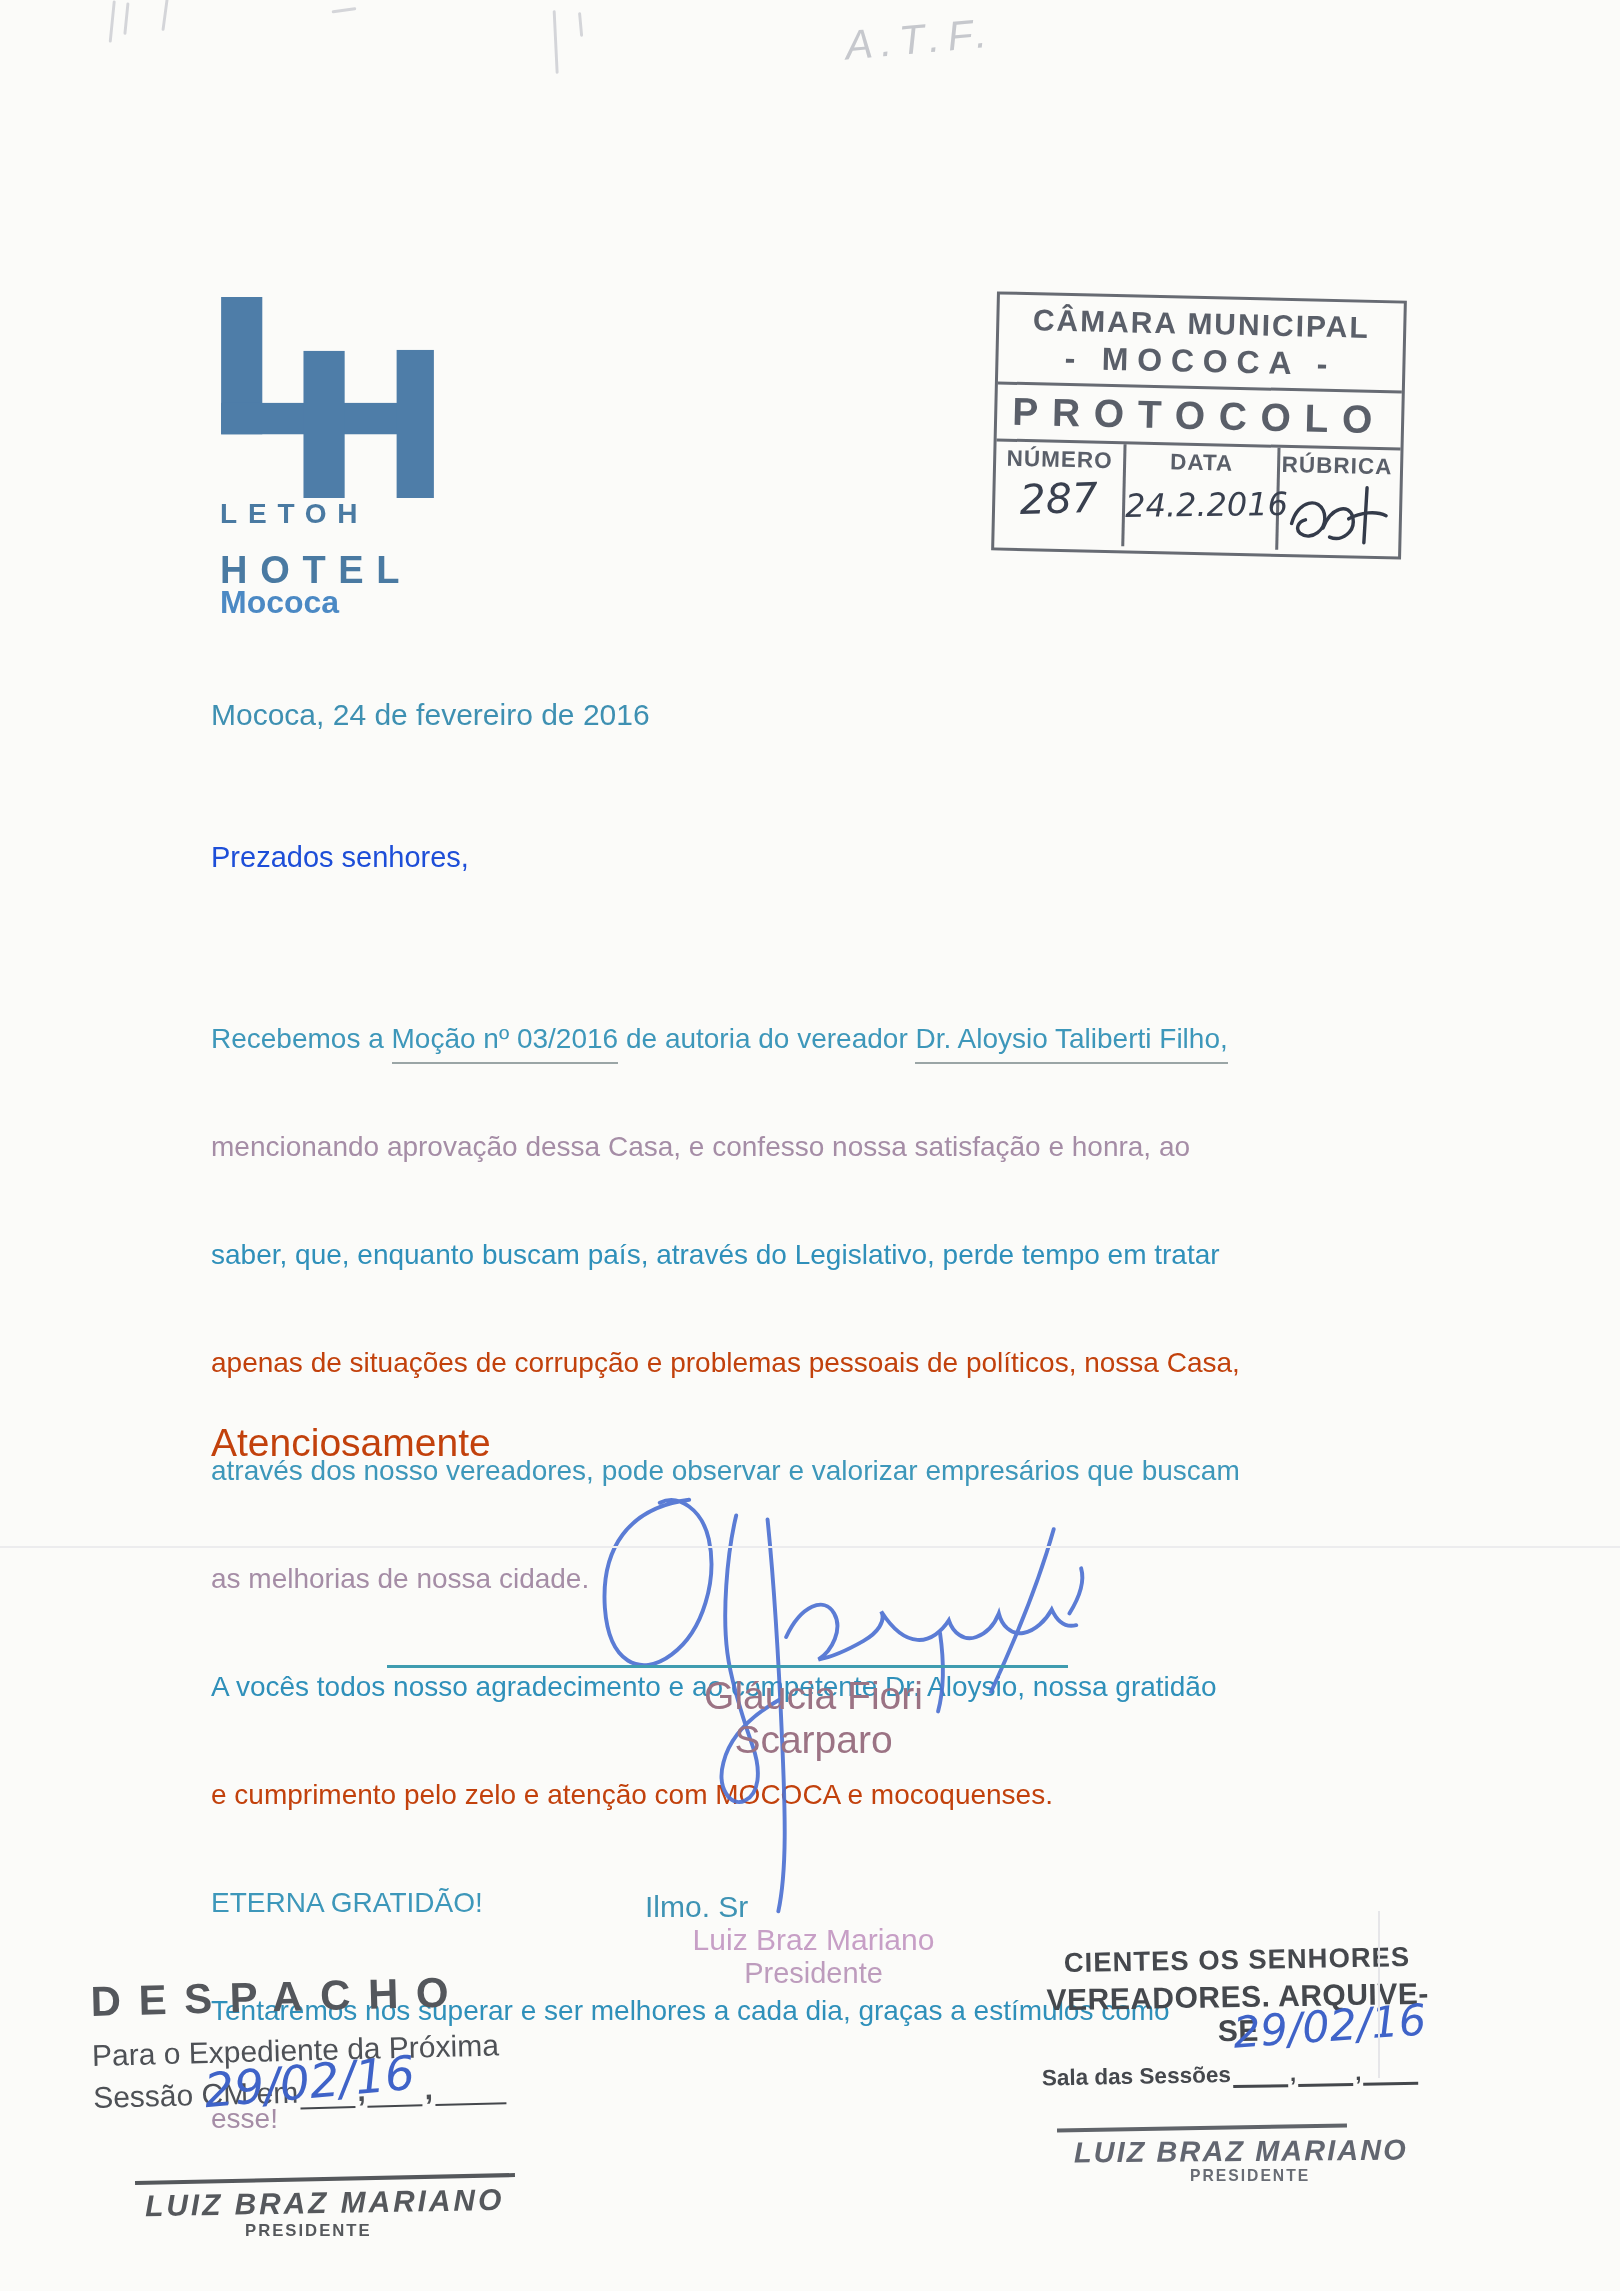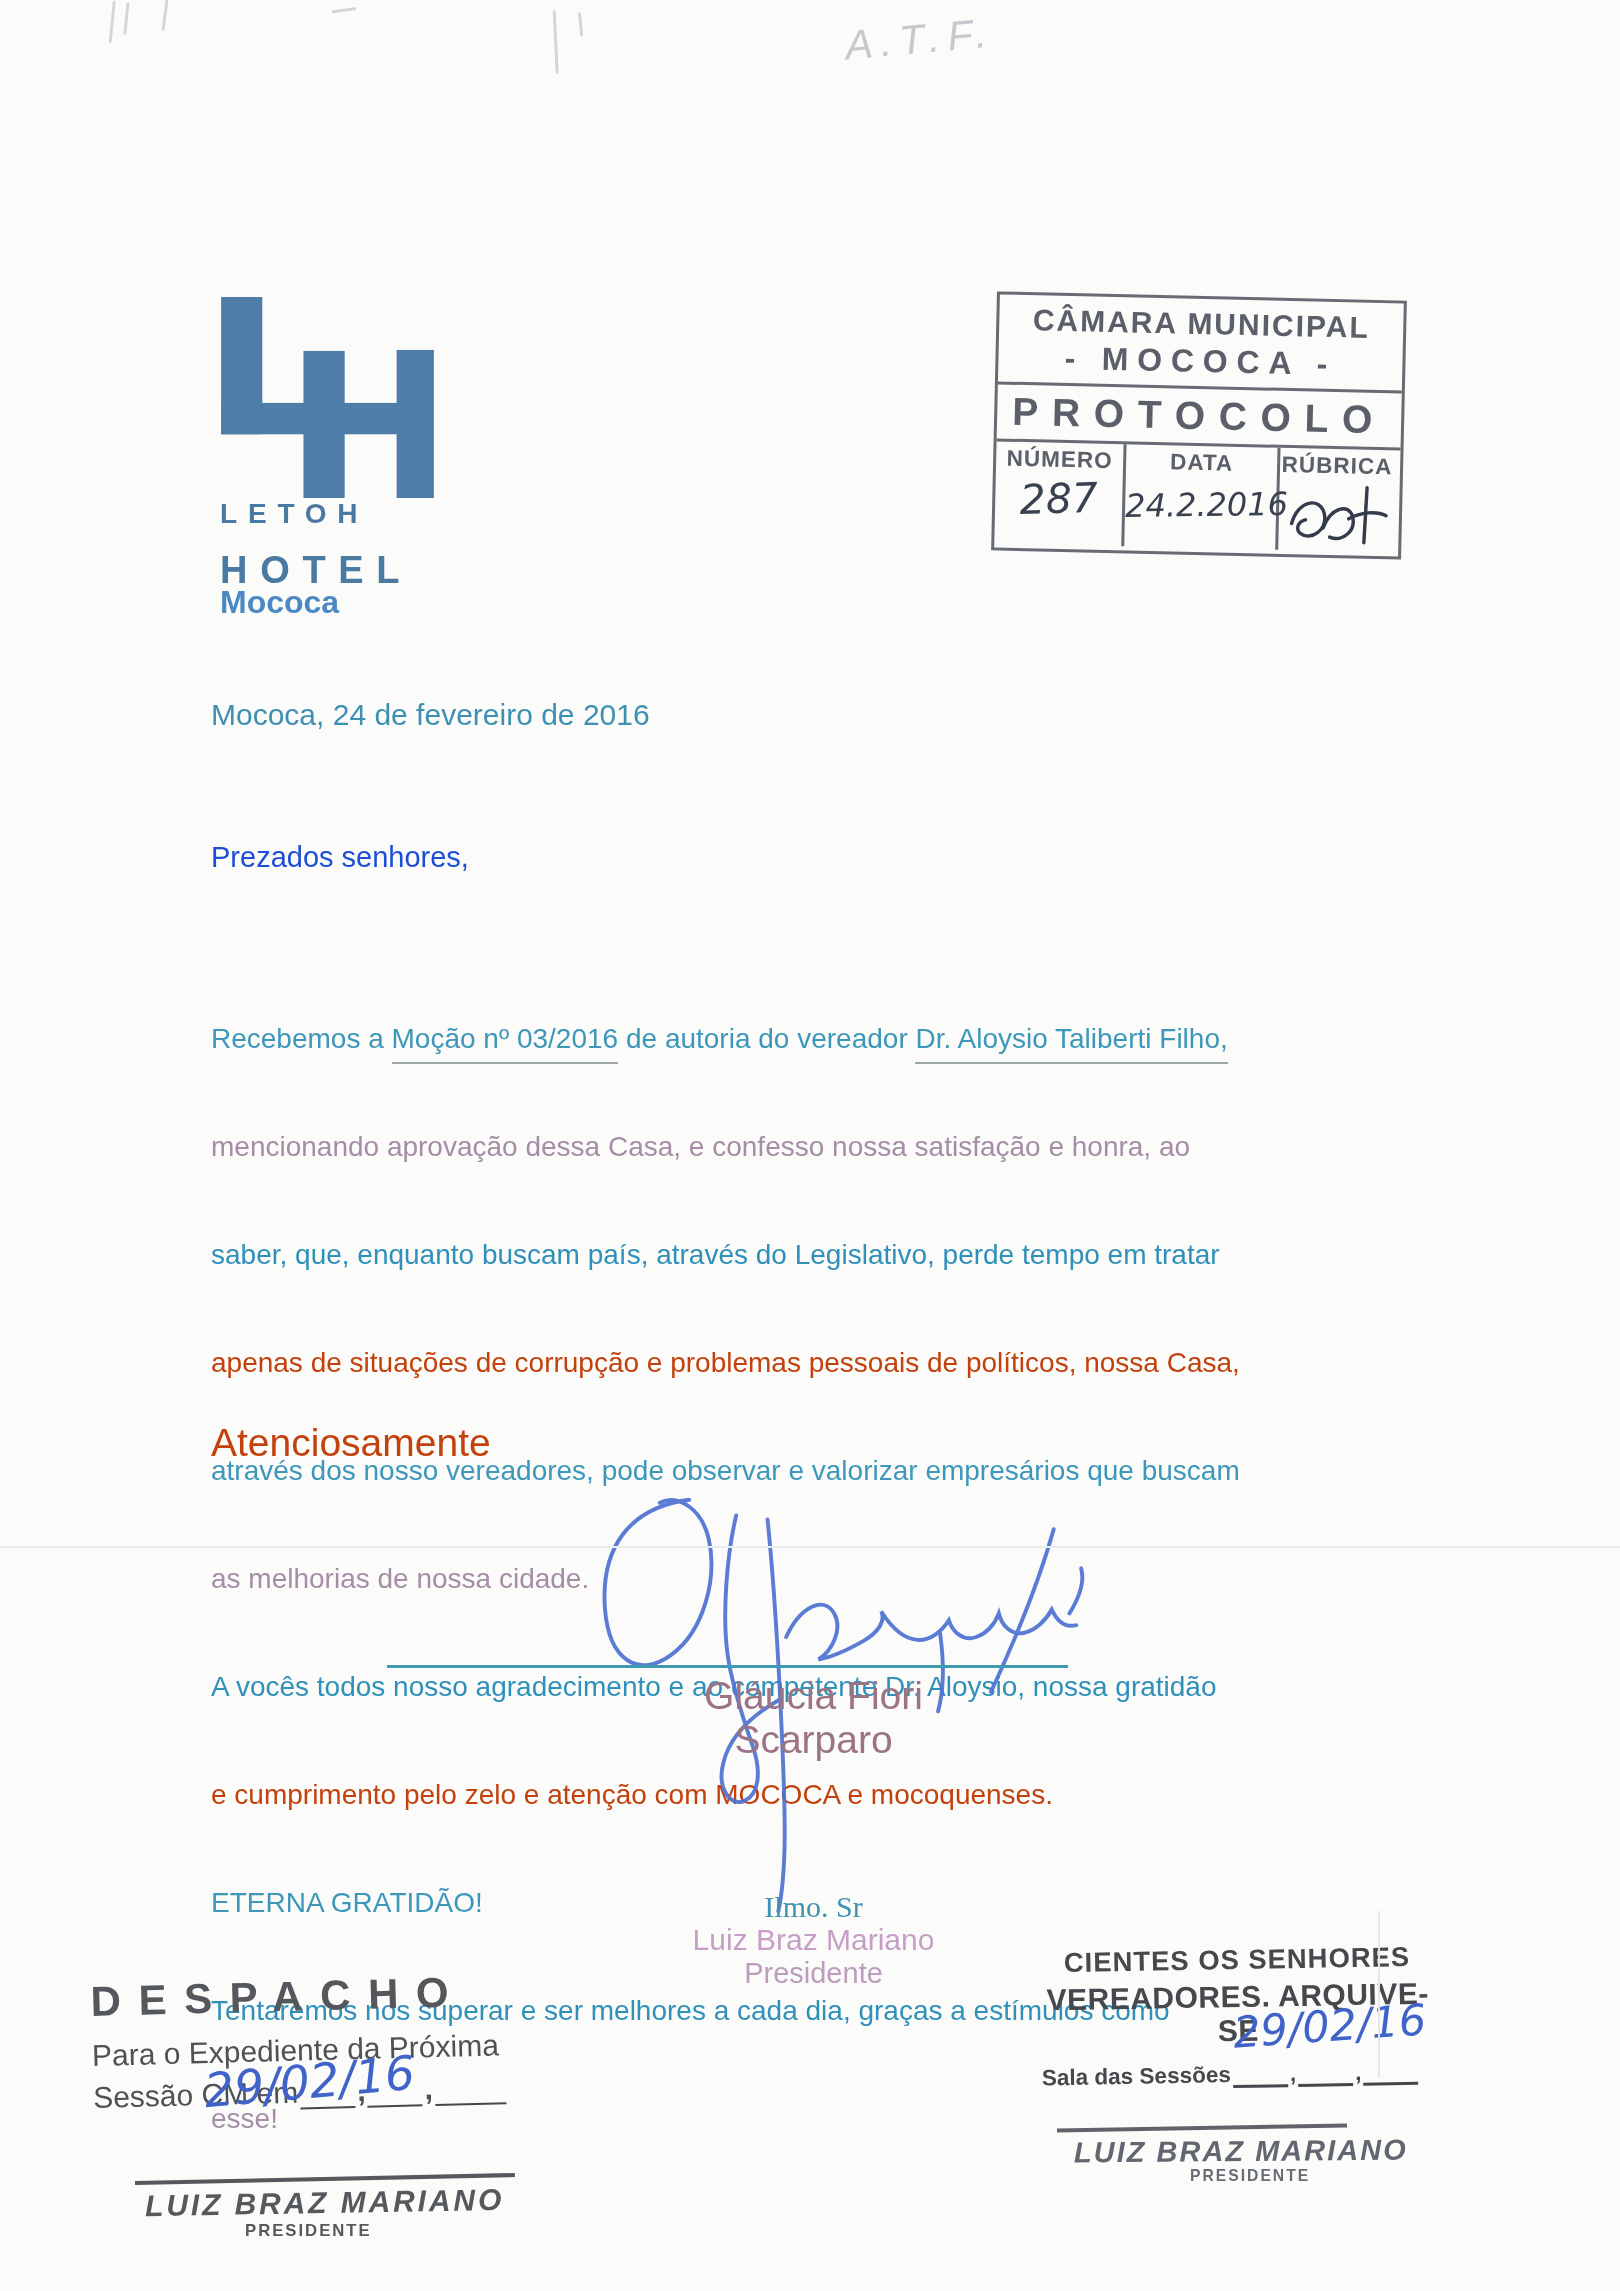--- a/index.html
+++ b/index.html
@@ -44,21 +44,21 @@
   .tone-mauve{color:#a58da6;}
   .tone-pink{color:#c2410c;}
   .hand-underline{border-bottom:2px solid #9aa5a6;padding-bottom:8px;}
   .closing{left:211px;top:1421px;font-size:39px;color:#c2410c;}
 
   
   .sig-line{left:387px;top:1665px;width:681px;height:2.9px;background:#3f9cb0;}
   .sig-name{left:647px;top:1674px;width:333px;text-align:center;font-size:39px;color:#9b7384;}
 
   
-  .recipient-sal{left:645px;top:1890px;width:337px;text-align:center;font-size:30px;color:#3e93b4;font-family:Liberation Serif, serif;}
+  .recipient-sal{left:645px;top:1890px;width:337px;font-size:30px;color:#3e93b4;}
   .recipient-name{left:645px;top:1923px;width:337px;text-align:center;font-size:30px;color:#c79fc6;}
   .recipient-title{left:645px;top:1957px;width:337px;text-align:center;font-size:29px;color:#bd9cbd;}
 
   
   .despacho{left:90px;top:1978px;width:480px;transform:rotate(-1.5deg);transform-origin:left top;color:#54575c;}
   .despacho-title{font-size:42px;font-weight:bold;letter-spacing:17.6px;}
   .despacho-line1{font-size:30px;margin-top:12.7px;color:#4e5156;}
   .despacho-line2{font-size:30px;margin-top:8.8px;color:#4e5156;display:flex;align-items:flex-end;}
   .blank{display:inline-block;border-bottom:2.9px solid #44474c;height:29px;margin:0 2px;}
   .blank-a{width:55px;} .blank-b{width:55px;} .blank-c{width:71px;}

